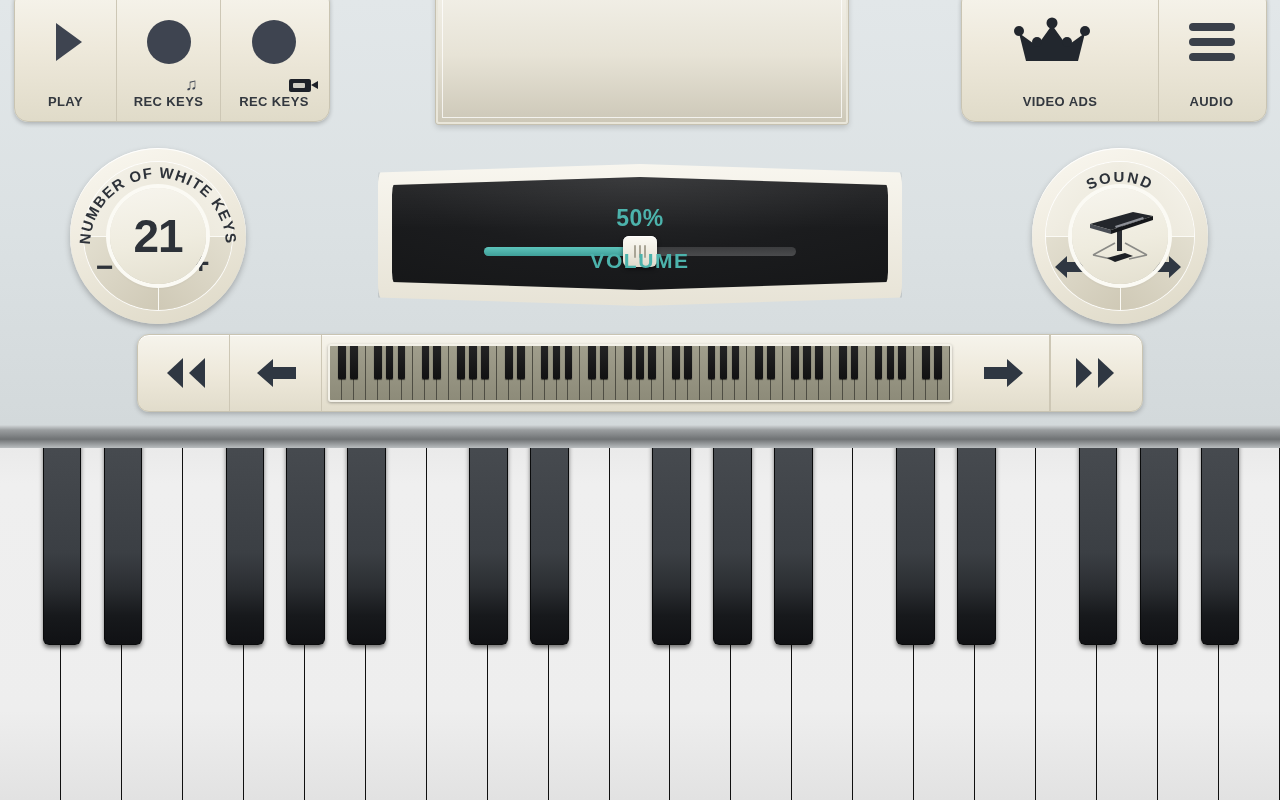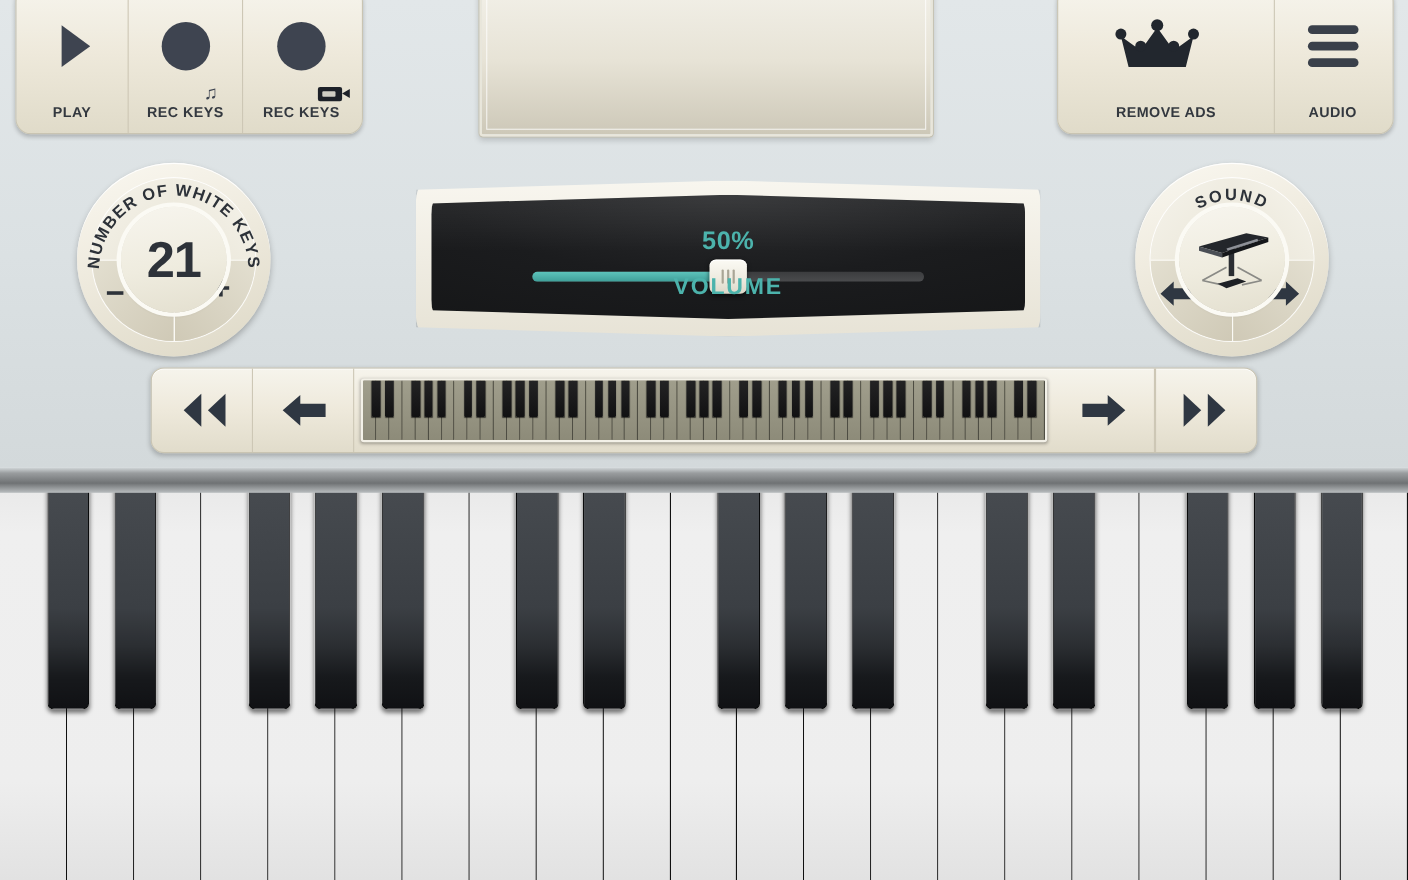--- a/index.html
+++ b/index.html
@@ -201,21 +201,21 @@
 
   .sound-img {
     width: 78px; height: 66px;
     position: relative;
   }
 
   
   .vol-wrap {
     position: absolute;
     left: 378px; top: 164px;
-    width: 524px; height: 142px; padding-left: 44px;
+    width: 524px; height: 142px;
   }
   .vol-frame {
     position: absolute; inset: 0;
     background: linear-gradient(180deg,#f8f6ef,#e7e3d6);
     border-radius: 10px / 22px;
     box-shadow: 0 3px 6px rgba(0,0,0,.22);
     clip-path: polygon(0% 6%, 50% 0%, 100% 6%, 100% 94%, 50% 100%, 0% 94%);
   }
   .vol-screen {
     position: absolute;
@@ -388,21 +388,21 @@
         <span class="glyph">
           <svg width="96" height="50" viewBox="0 0 96 50" aria-hidden="true">
             <path d="M14 44 L7 16 L25 29 L40 8 L55 29 L73 16 L66 44 Z" fill="#22272e"></path>
             <circle cx="7" cy="14" r="5" fill="#22272e"></circle>
             <circle cx="25" cy="25" r="5" fill="#22272e"></circle>
             <circle cx="40" cy="6" r="5.5" fill="#22272e"></circle>
             <circle cx="55" cy="25" r="5" fill="#22272e"></circle>
             <circle cx="73" cy="14" r="5" fill="#22272e"></circle>
           </svg>
         </span>
-        <span class="lbl">REMOVE ADS</span>
+        <span class="lbl">VIDEO ADS</span>
       </div>
       <div class="tbtn tbtn-menu">
         <span class="glyph">
           <span class="hamburger">
               <i></i>
               <i></i>
               <i></i>
             </span>
         </span>
         <span class="lbl">AUDIO</span>

